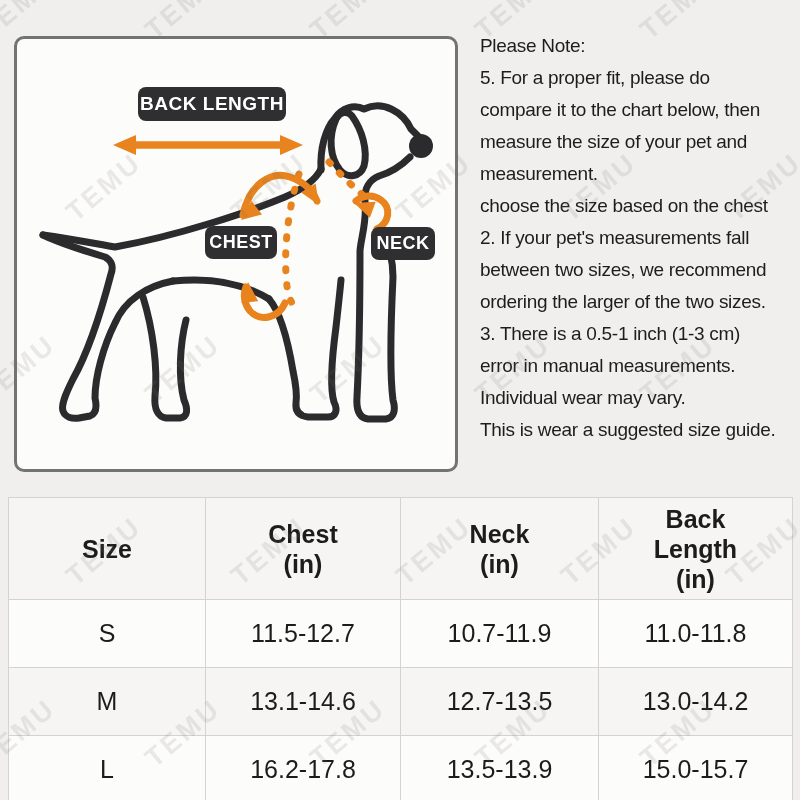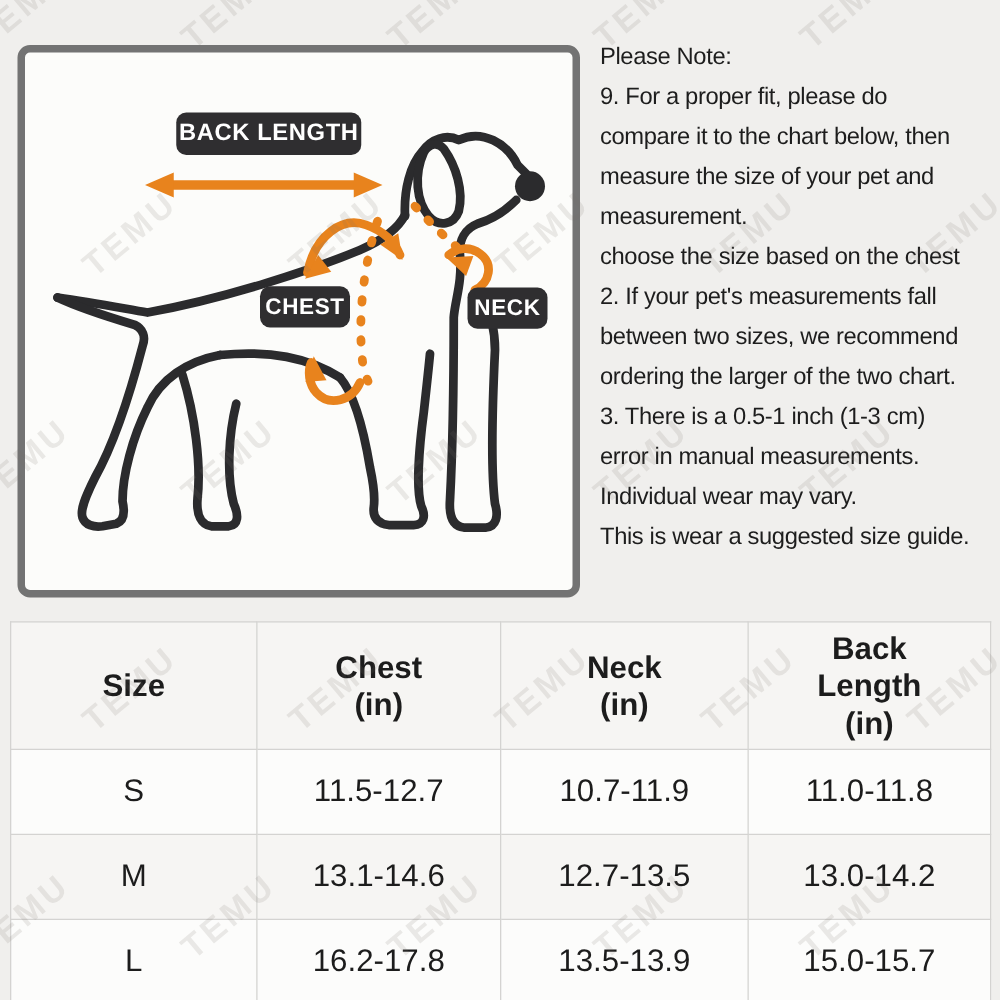--- a/index.html
+++ b/index.html
@@ -14,21 +14,21 @@
   .wm{
     position:absolute;
     transform:rotate(-40deg);
     font-weight:bold;font-size:27px;letter-spacing:3px;
     color:rgba(118,116,108,0.14);
     white-space:nowrap;
   }
   
   .diagram-panel{
     position:absolute;left:14px;top:36px;width:438px;height:430px;
-    background:#FCFCFA;border:6px solid #737373;border-radius:10px;
+    background:#FCFCFA;border:3px solid #737373;border-radius:10px;
     z-index:10;
   }
   .diagram-panel svg{position:absolute;left:0;top:0;}
   .measure-label{
     position:absolute;z-index:15;
     background:#2F2E30;color:#FFFFFF;
     border-radius:8px;
     display:flex;align-items:center;justify-content:center;
     font-weight:bold;letter-spacing:0.5px;
   }
@@ -118,28 +118,28 @@
     </g>
   </svg>
 
   <div class="measure-label lbl-backlength">BACK LENGTH</div>
   <div class="measure-label lbl-chest">CHEST</div>
   <div class="measure-label lbl-neck">NECK</div>
 </div>
 
 <div class="notes">
   <div class="note-line">Please Note:</div>
-  <div class="note-line">9. For a proper fit, please do</div>
+  <div class="note-line">5. For a proper fit, please do</div>
   <div class="note-line">compare it to the chart below, then</div>
   <div class="note-line">measure the size of your pet and</div>
   <div class="note-line">measurement.</div>
   <div class="note-line">choose the size based on the chest</div>
   <div class="note-line">2. If your pet's measurements fall</div>
   <div class="note-line">between two sizes, we recommend</div>
-  <div class="note-line">ordering the larger of the two chart.</div>
+  <div class="note-line">ordering the larger of the two sizes.</div>
   <div class="note-line">3. There is a 0.5-1 inch (1-3 cm)</div>
   <div class="note-line">error in manual measurements.</div>
   <div class="note-line">Individual wear may vary.</div>
   <div class="note-line">This is wear a suggested size guide.</div>
 </div>
 
 <table class="size-table">
   <colgroup>
     <col style="width:197px">
       <col style="width:195px">

